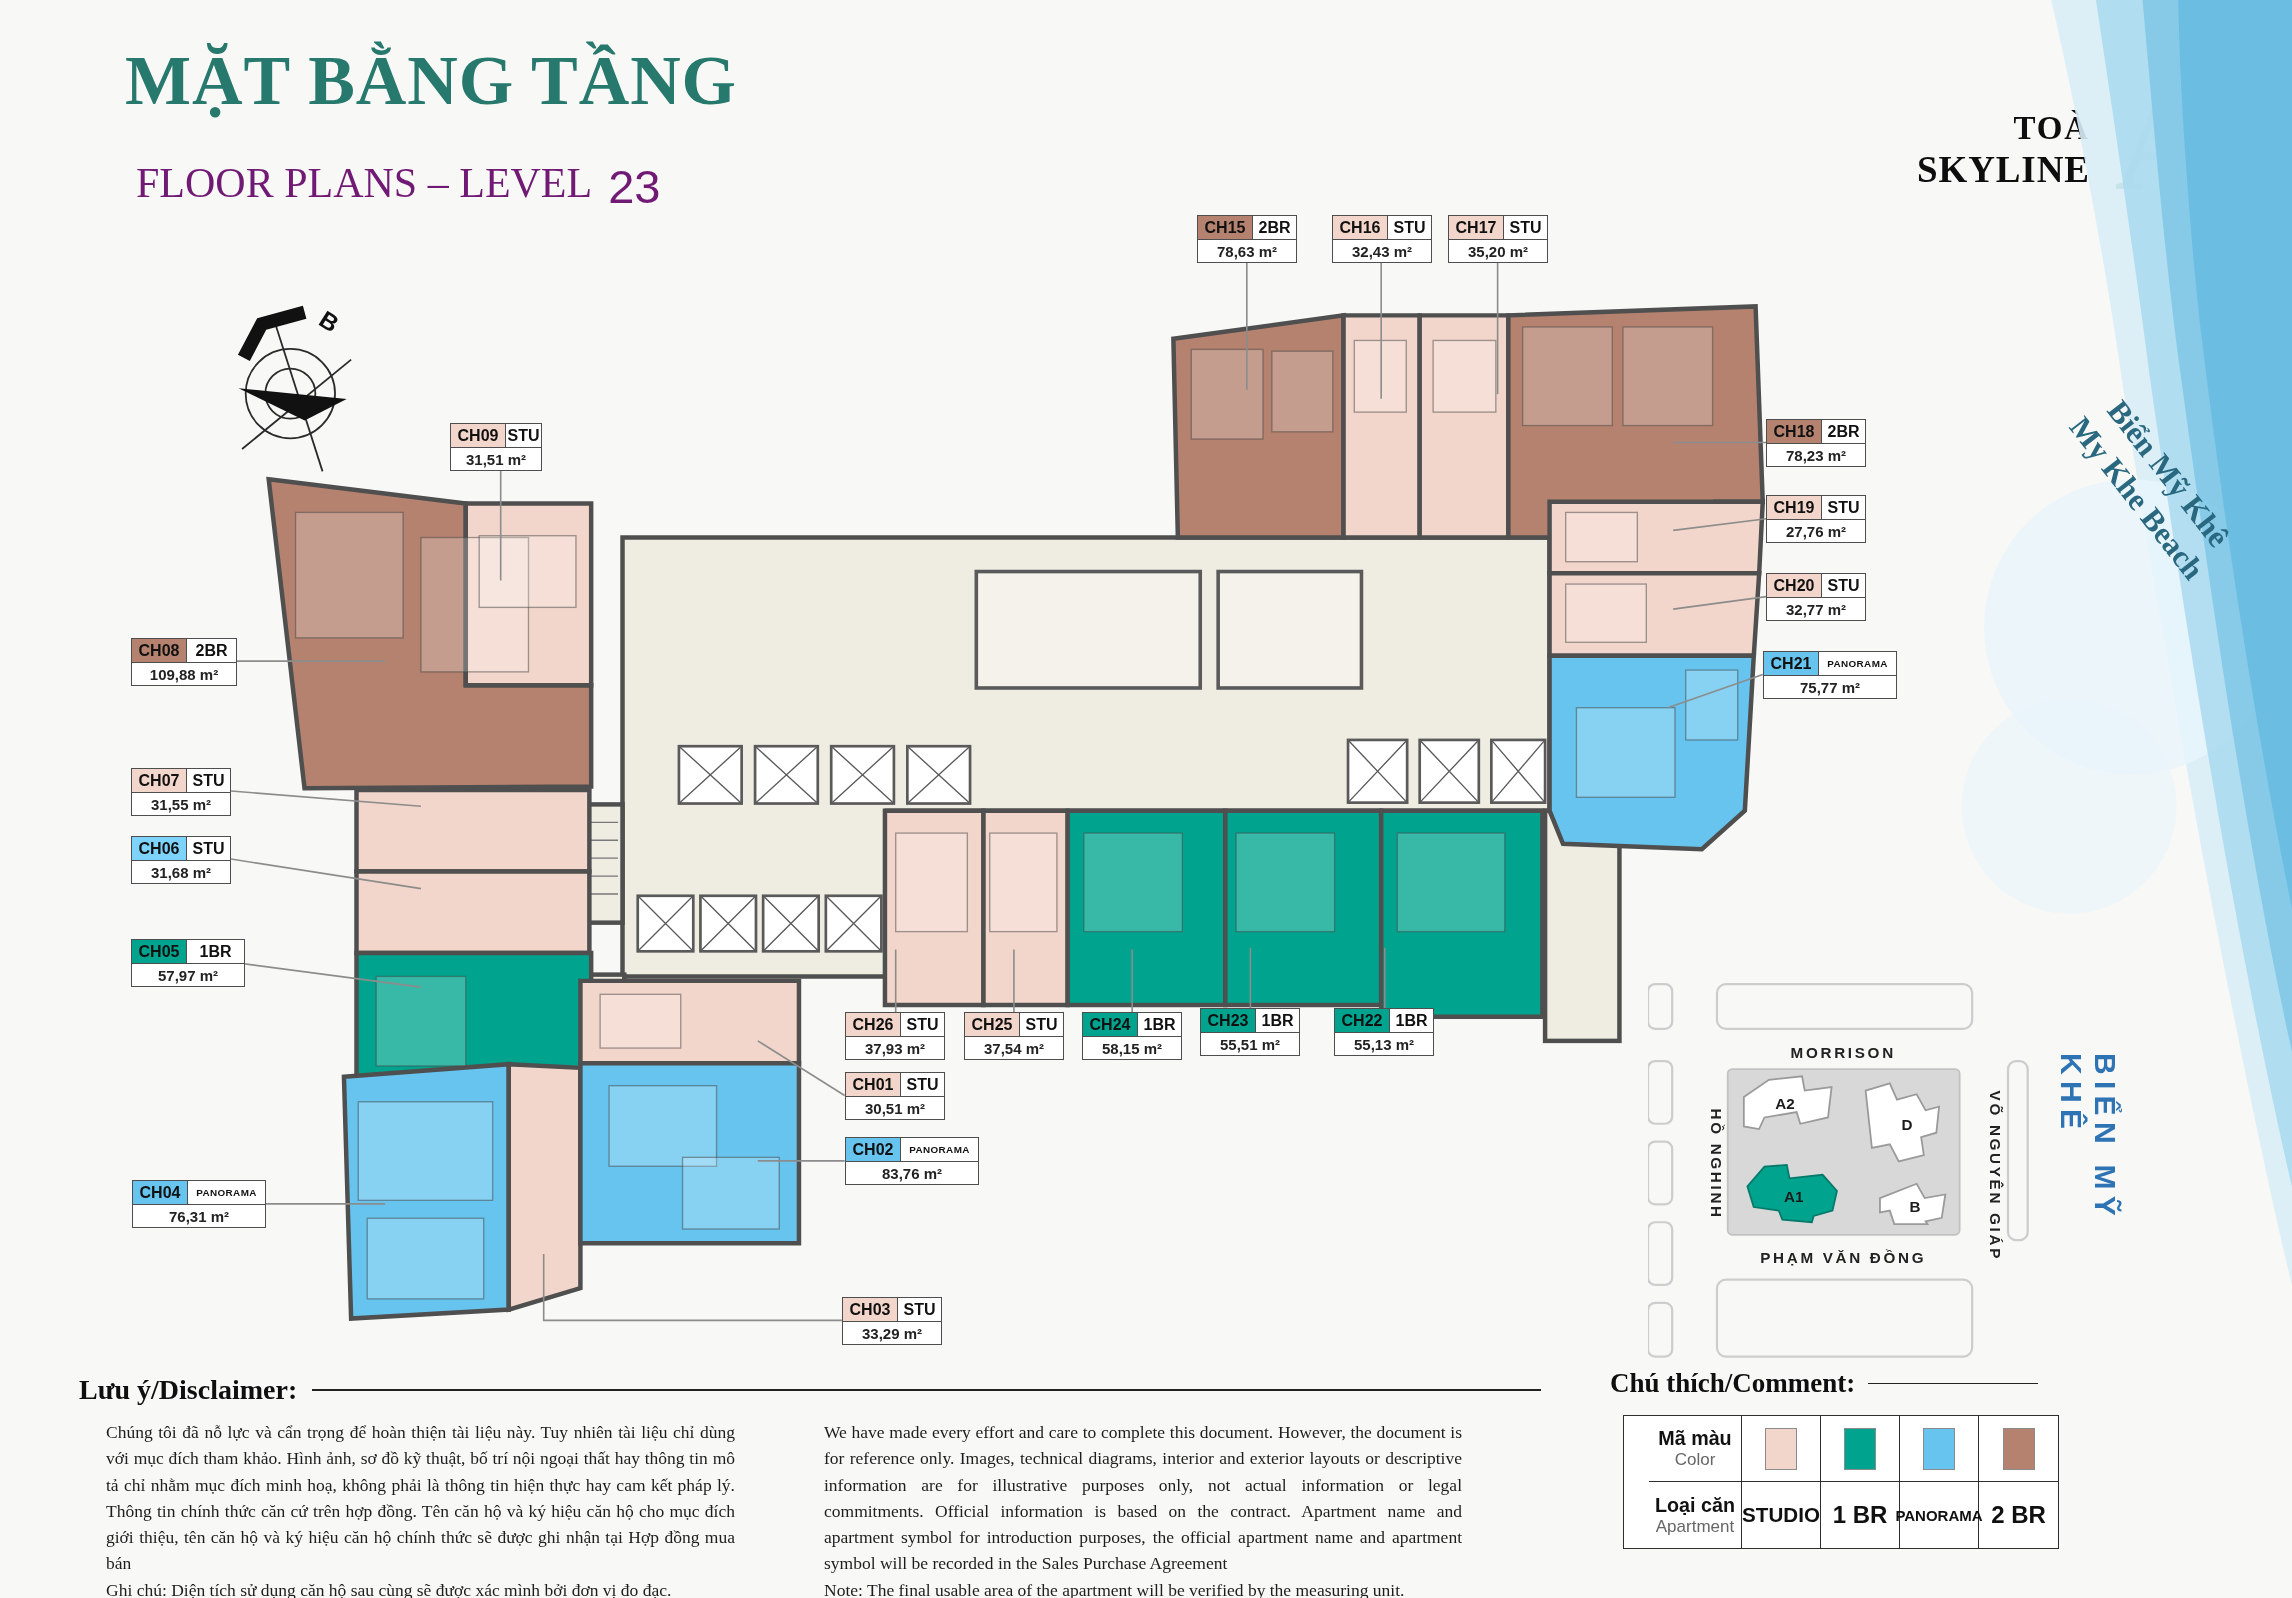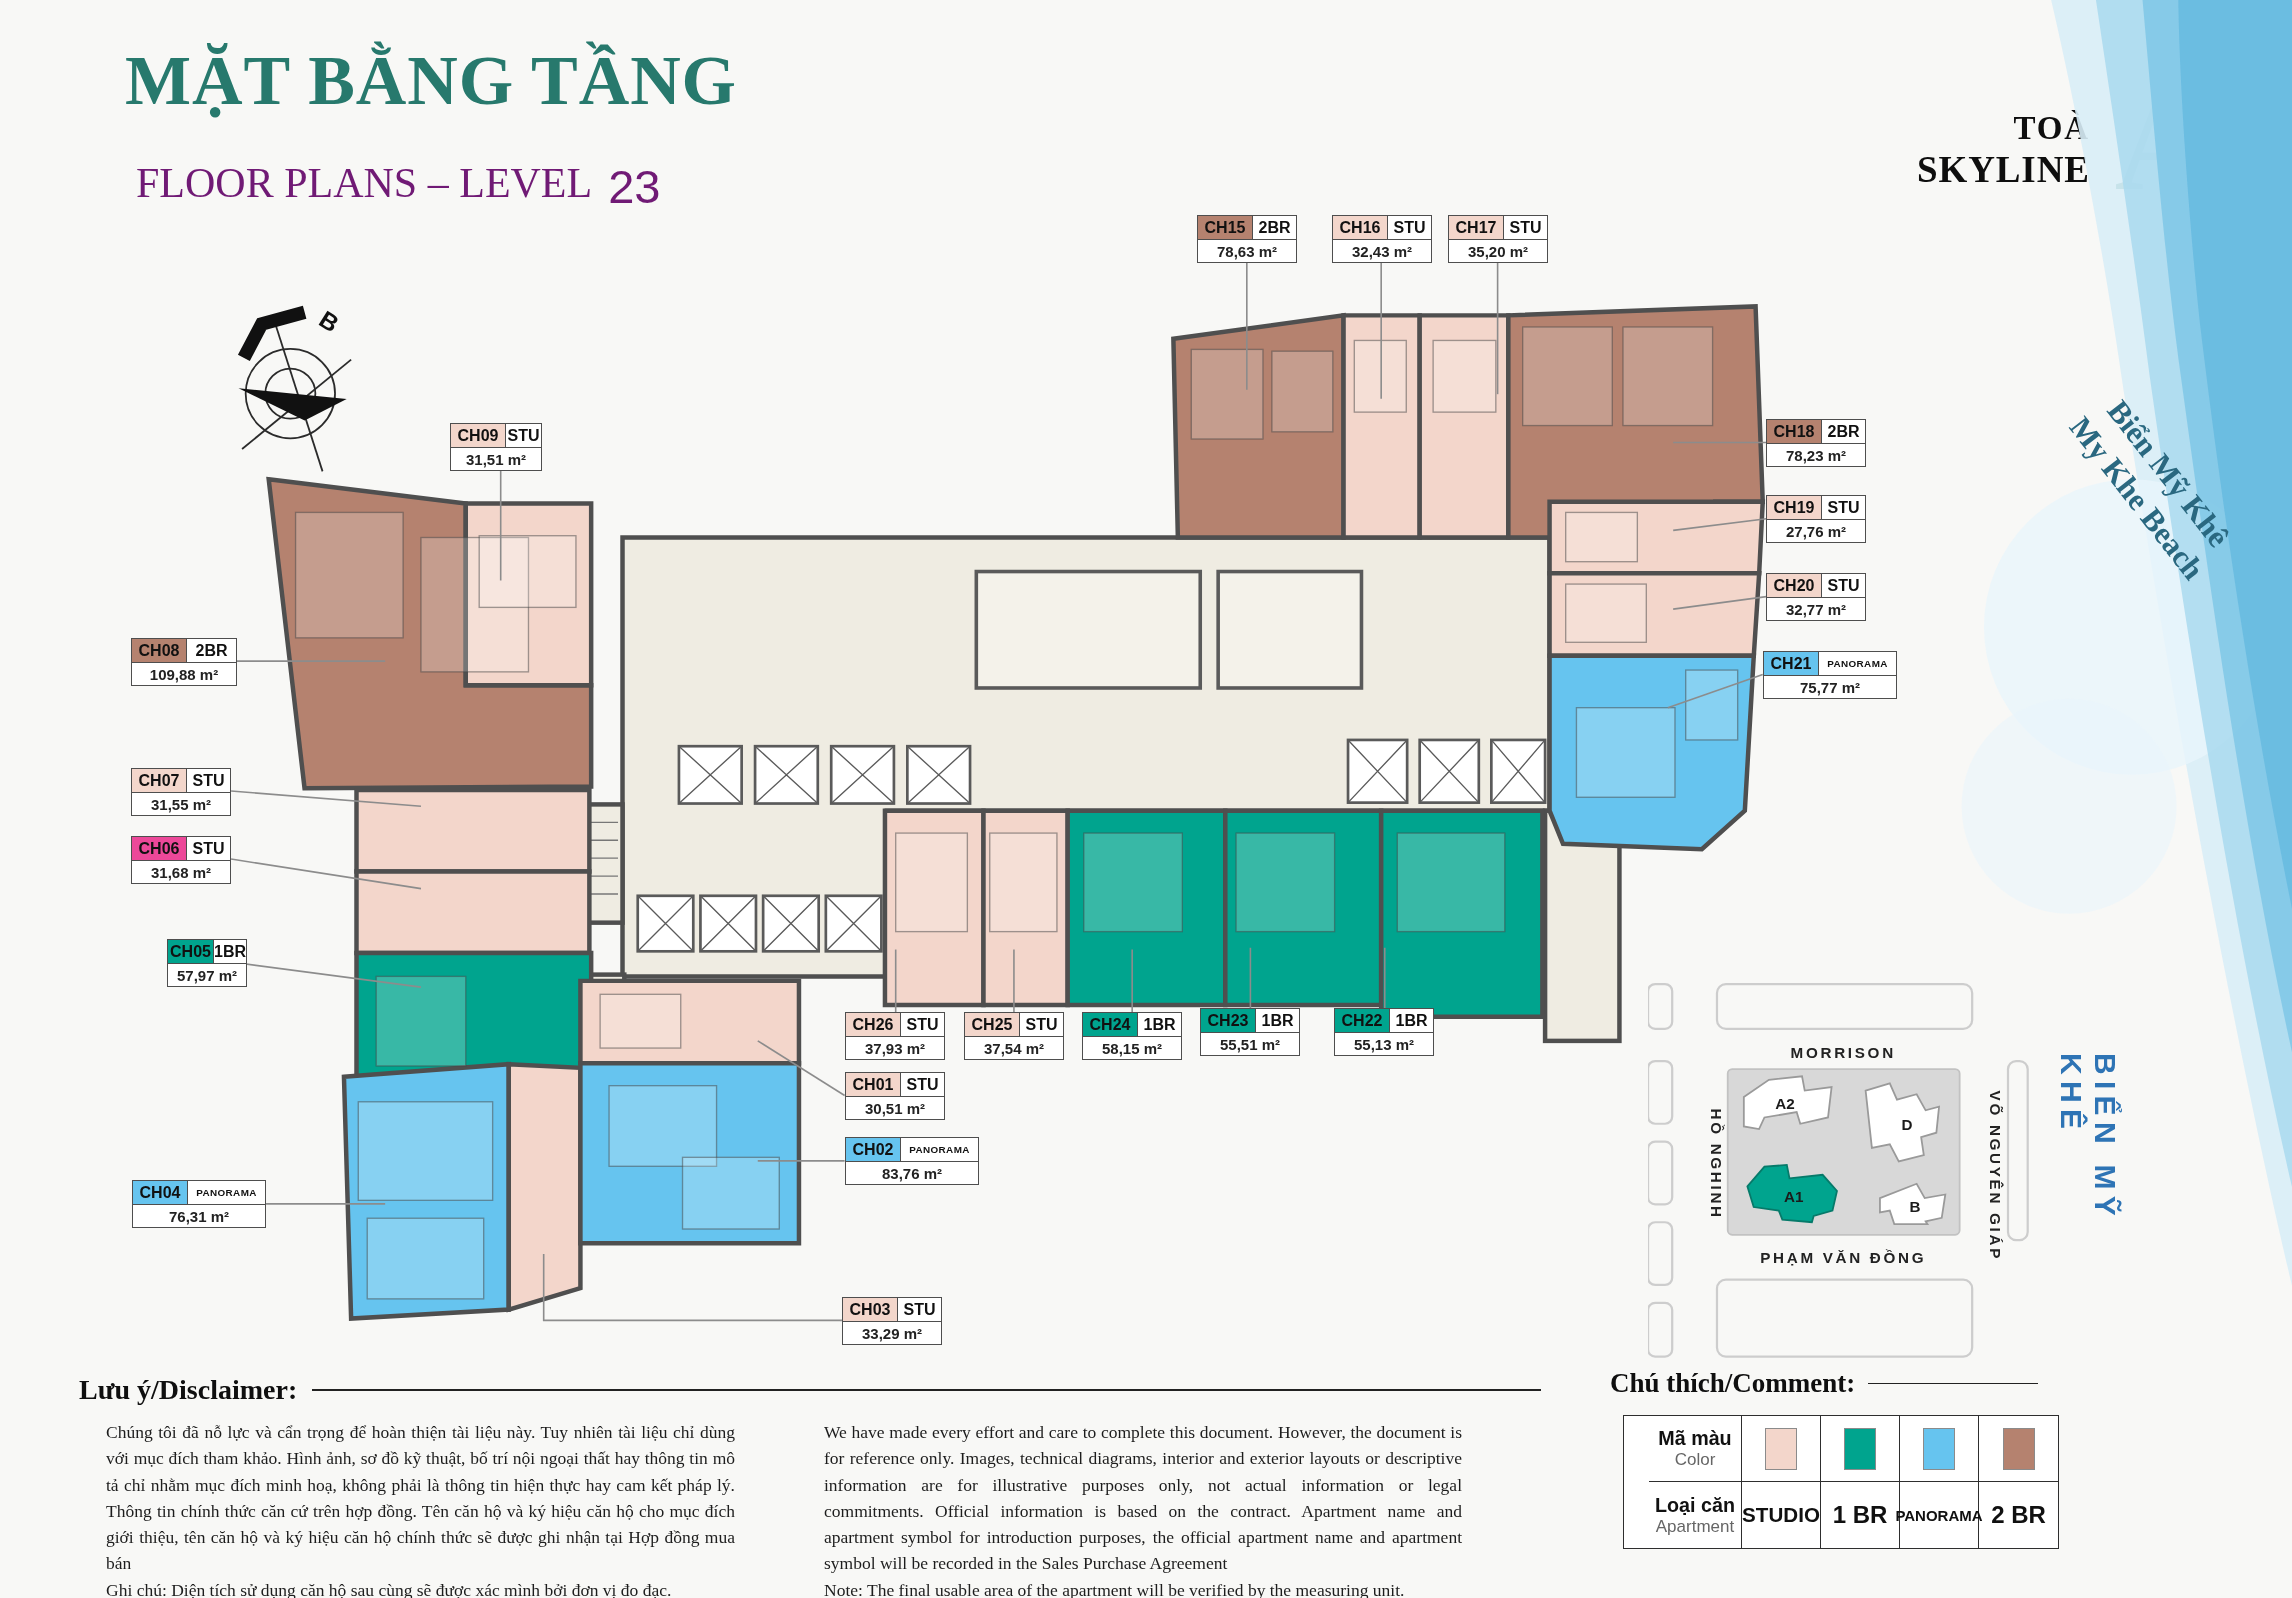--- a/index.html
+++ b/index.html
@@ -308,26 +308,26 @@
     </div>
     <div class="unit-label" style="left: 131px; top: 768px; width: 100px;">
       <div class="ul-top">
         <span class="ul-code" style="background:#f3d6cb">CH07</span>
         <span class="ul-type">STU</span>
       </div>
       <div class="ul-area">31,55 m²</div>
     </div>
     <div class="unit-label" style="left: 131px; top: 836px; width: 100px;">
       <div class="ul-top">
-        <span class="ul-code" style="background:#ec4899">CH06</span>
+        <span class="ul-code" style="background:#7dd3fc">CH06</span>
         <span class="ul-type">STU</span>
       </div>
       <div class="ul-area">31,68 m²</div>
     </div>
-    <div class="unit-label" style="left: 131px; top: 939px; width: 80px; margin-left: 36px;">
+    <div class="unit-label" style="left: 131px; top: 939px; width: 114px;">
       <div class="ul-top">
         <span class="ul-code" style="background:#00a48e">CH05</span>
         <span class="ul-type">1BR</span>
       </div>
       <div class="ul-area">57,97 m²</div>
     </div>
     <div class="unit-label" style="left: 132px; top: 1180px; width: 134px;">
       <div class="ul-top">
         <span class="ul-code" style="background:#66c4ef">CH04</span>
         <span class="ul-type small">PANORAMA</span>

